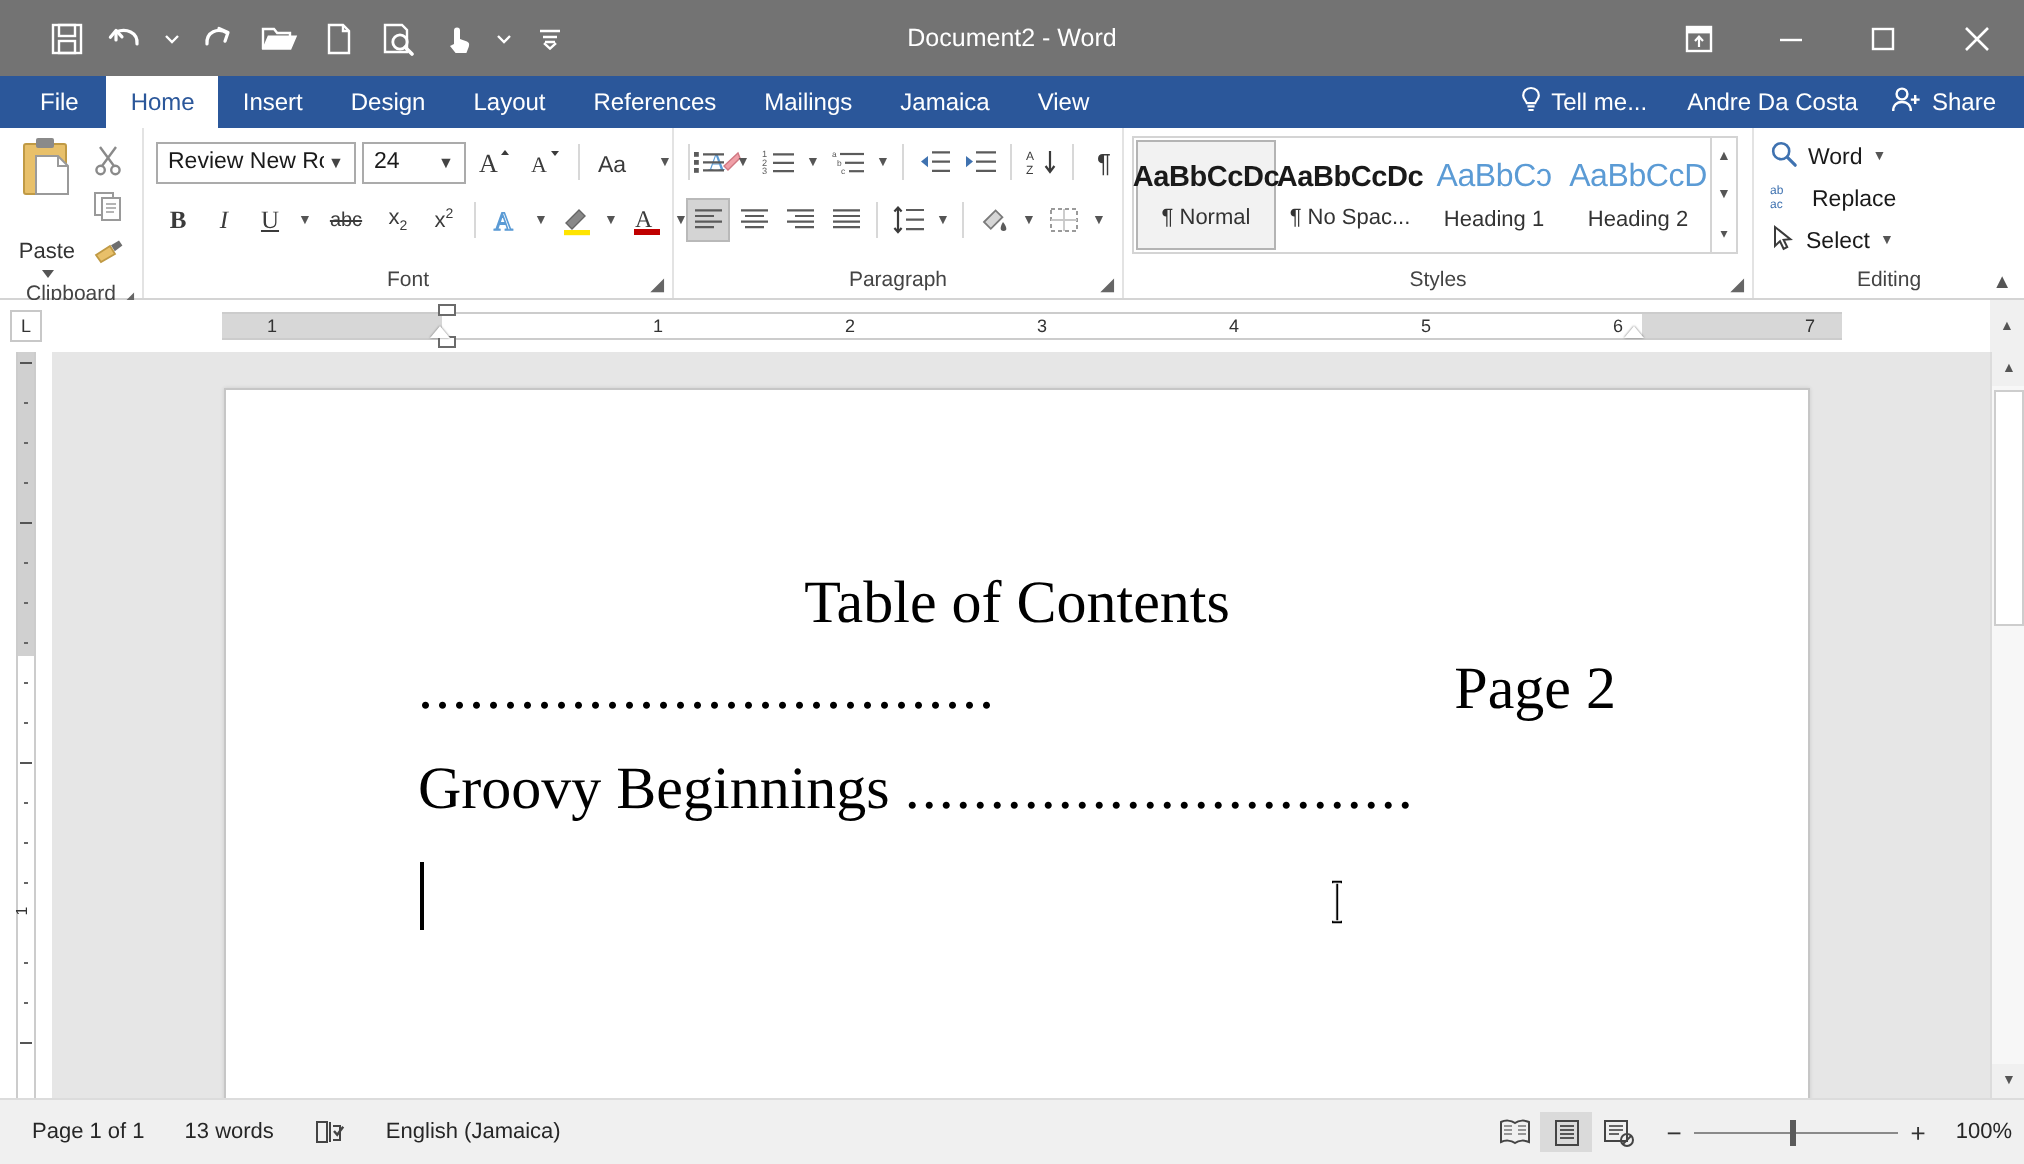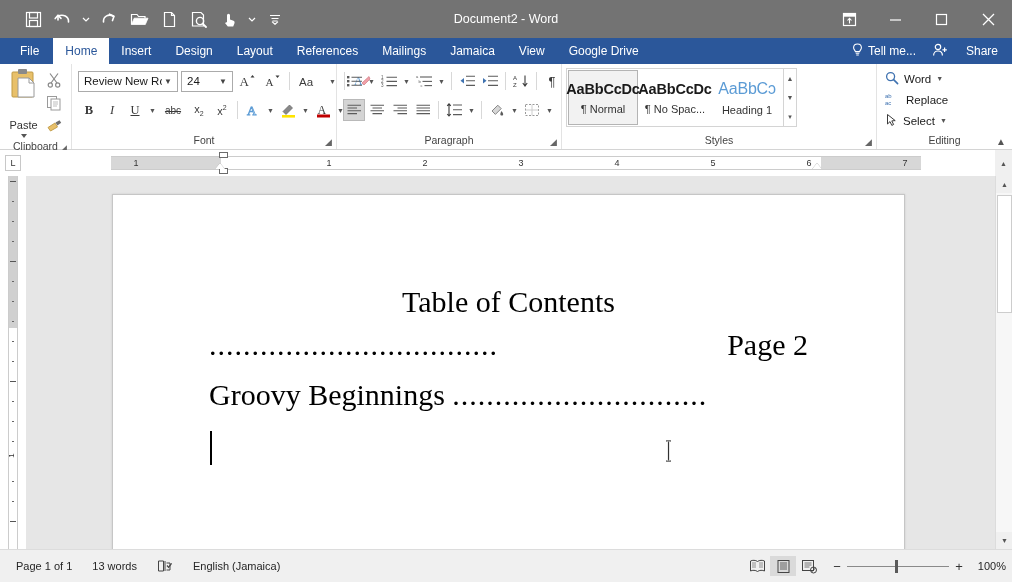--- a/index.html
+++ b/index.html
@@ -40,21 +40,21 @@
   }
   .tab {
     height:26px; padding:0 12px; color:#fff; font-size:12px;
     display:flex; align-items:center; white-space:nowrap;
   }
   .tab.file { background:#2b579a; padding:0 14px; }
   .tab.active { background:#fff; color:#2b579a; }
   .tabstrip-right { margin-left:auto; display:flex; align-items:center; height:26px; padding-right:4px; }
   .tellme { display:flex; align-items:center; gap:5px; color:#fff; font-size:12px; padding:0 10px; height:26px; }
   .username { color:#fff; font-size:12px; padding:0 10px; height:26px; display:flex; align-items:center; white-space:nowrap;}
-  .share { display:flex; align-items:center; gap:18px; color:#fff; font-size:12px; padding:0 10px 0 6px; height:26px; }
+  .share { display:flex; align-items:center; gap:5px; color:#fff; font-size:12px; padding:0 10px 0 6px; height:26px; }
 
   
   .ribbon {
     height:86px; background:#fff; border-bottom:1px solid #d4d4d4;
     display:flex; flex:0 0 86px; position:relative; align-items:stretch;
   }
   .rgroup { position:relative; display:flex; flex-direction:column; border-right:1px solid #e3e3e3; }
   .rgroup .rbody { flex:1; display:flex; align-items:flex-start; padding:4px 5px 0 5px; }
   .rgroup .rlabel {
     height:17px; font-size:10.5px; color:#444; text-align:center; line-height:17px;
@@ -281,32 +281,32 @@
   <div class="tabstrip">
     <div class="tab file">File</div>
     <div class="tab active">Home</div>
     <div class="tab">Insert</div>
     <div class="tab">Design</div>
     <div class="tab">Layout</div>
     <div class="tab">References</div>
     <div class="tab">Mailings</div>
     <div class="tab">Jamaica</div>
     <div class="tab">View</div>
-    <div class="tab">Google Drive</div>
 
     <div class="tabstrip-right">
       <div class="tellme">
         <span>
           <svg width="11" height="14" viewBox="0 0 11 14">
               <path d="M5.5 1 C3 1 1.6 2.8 1.6 4.7 C1.6 6.3 3 7.3 3.4 8.6 L7.6 8.6 C8 7.3 9.4 6.3 9.4 4.7 C9.4 2.8 8 1 5.5 1 Z" fill="none" stroke="#fff" stroke-width="1.1"></path>
               <path d="M3.7 10.2 L7.3 10.2 M4.2 12 L6.8 12" stroke="#fff" stroke-width="1.1"></path>
             </svg>
         </span>
         <span>Tell me...</span>
       </div>
+      <div class="username">Andre Da Costa</div>
       <div class="share">
         <span>
           <svg width="16" height="14" viewBox="0 0 16 14">
               <circle cx="6" cy="4" r="2.7" fill="none" stroke="#fff" stroke-width="1.2"></circle>
               <path d="M1.6 12.5 C1.6 9.4 3.6 8 6 8 C8.4 8 10.4 9.4 10.4 12.5" fill="none" stroke="#fff" stroke-width="1.2"></path>
               <path d="M12.6 4.5 L12.6 9 M10.4 6.8 L14.8 6.8" stroke="#fff" stroke-width="1.2"></path>
             </svg>
         </span>
         <span>Share</span>
       </div>
@@ -562,20 +562,24 @@
             <span class="style-prev">AaBbCcDc</span>
             <span class="style-name">¶ Normal</span>
           </div>
           <div class="style-item">
             <span class="style-prev">AaBbCcDc</span>
             <span class="style-name">¶ No Spac...</span>
           </div>
           <div class="style-item">
             <span class="style-prev h">AaBbCɔ</span>
             <span class="style-name">Heading 1</span>
+          </div>
+          <div class="style-item">
+            <span class="style-prev h">AaBbCcD</span>
+            <span class="style-name">Heading 2</span>
           </div>
           <div class="style-scroll">
             <div class="ss-btn">▲</div>
             <div class="ss-btn">▼</div>
             <div class="ss-btn">▾</div>
           </div>
         </div>
       </div>
       <div class="rlabel">
         <span>Styles</span>

